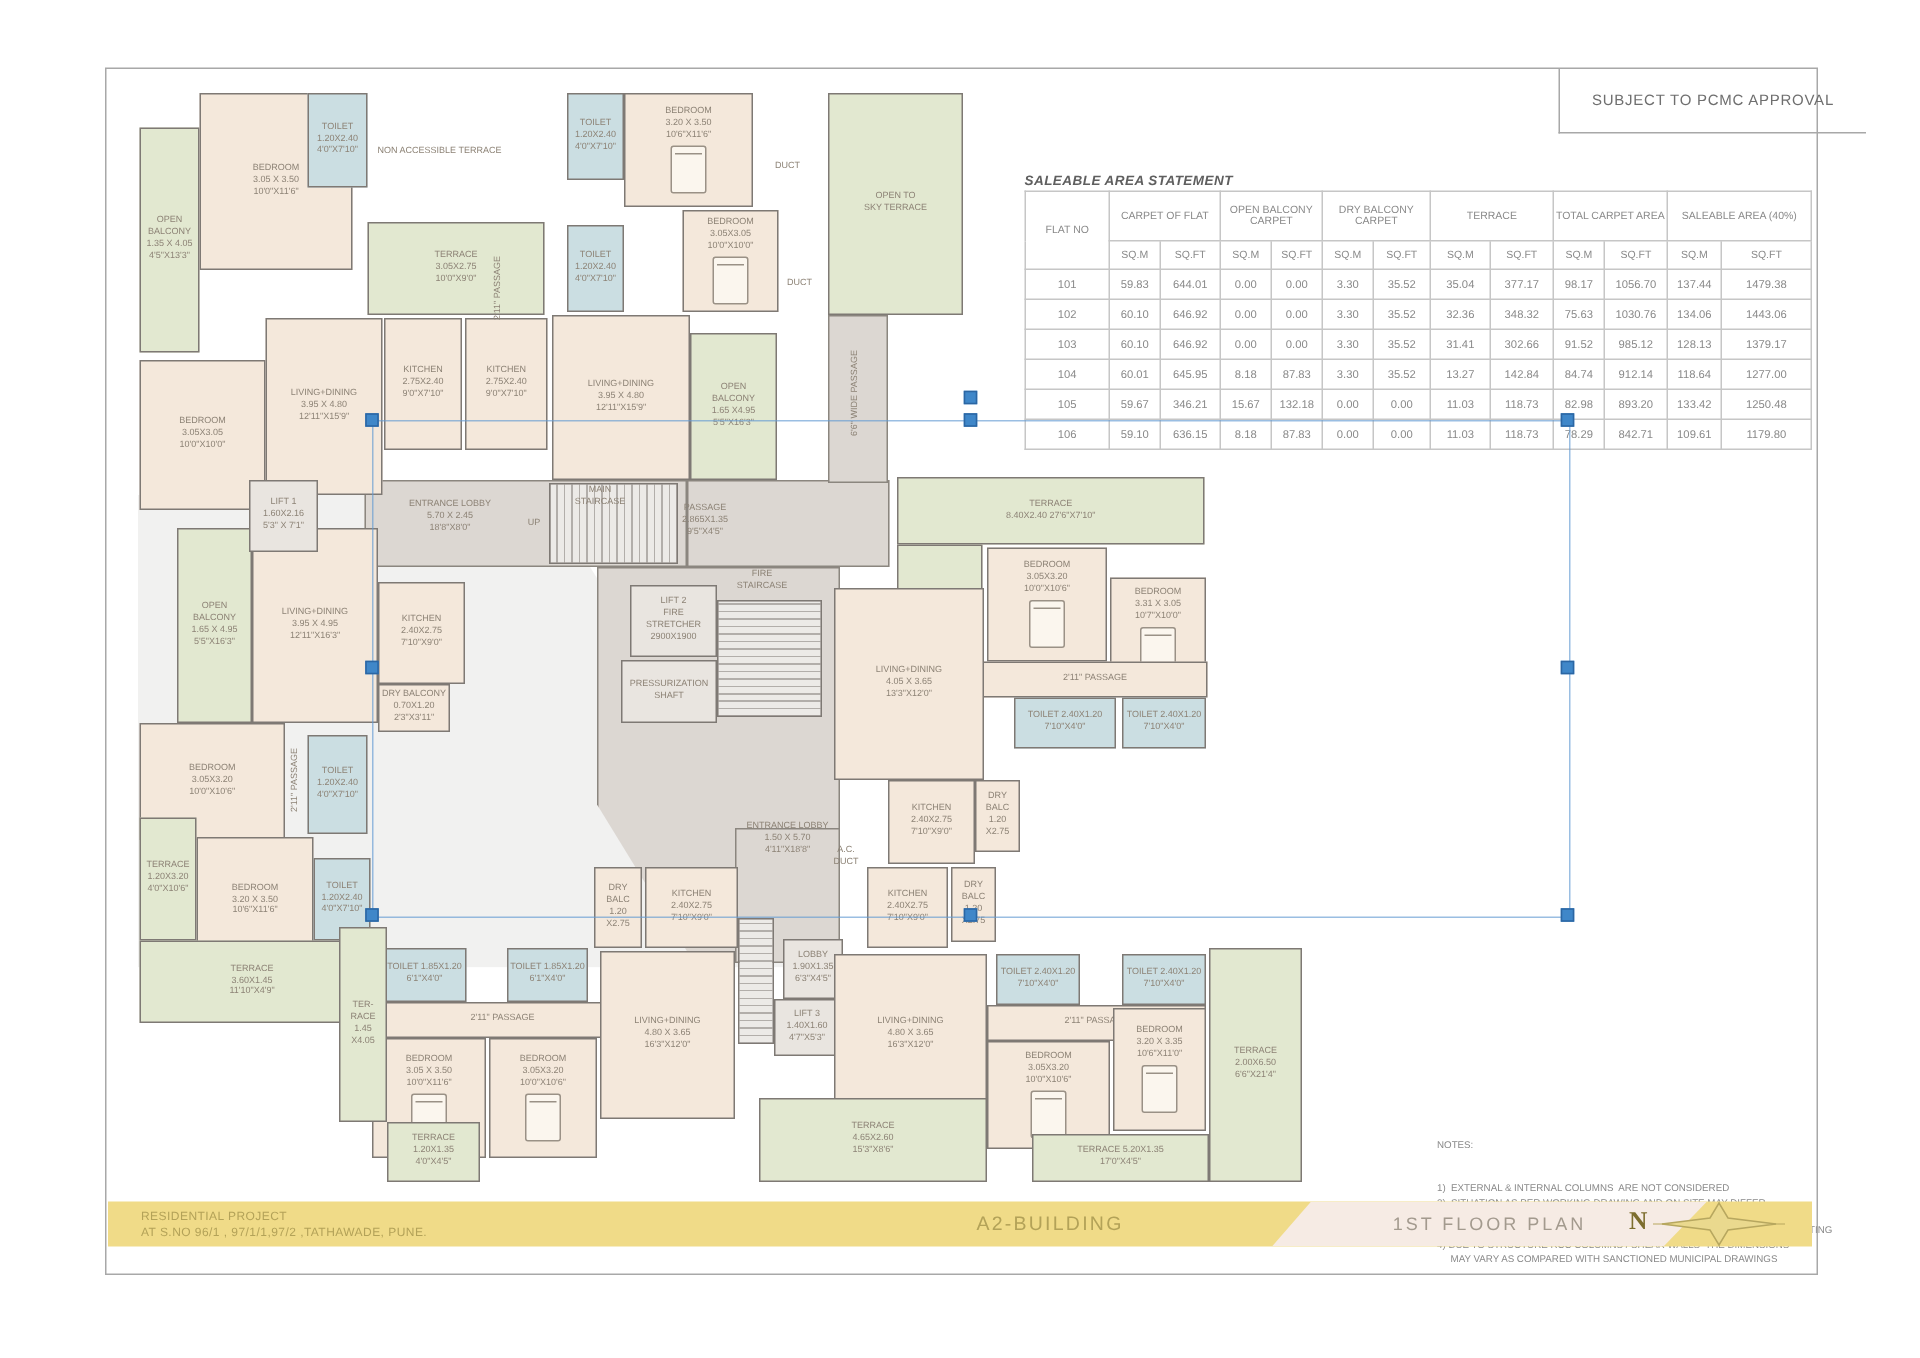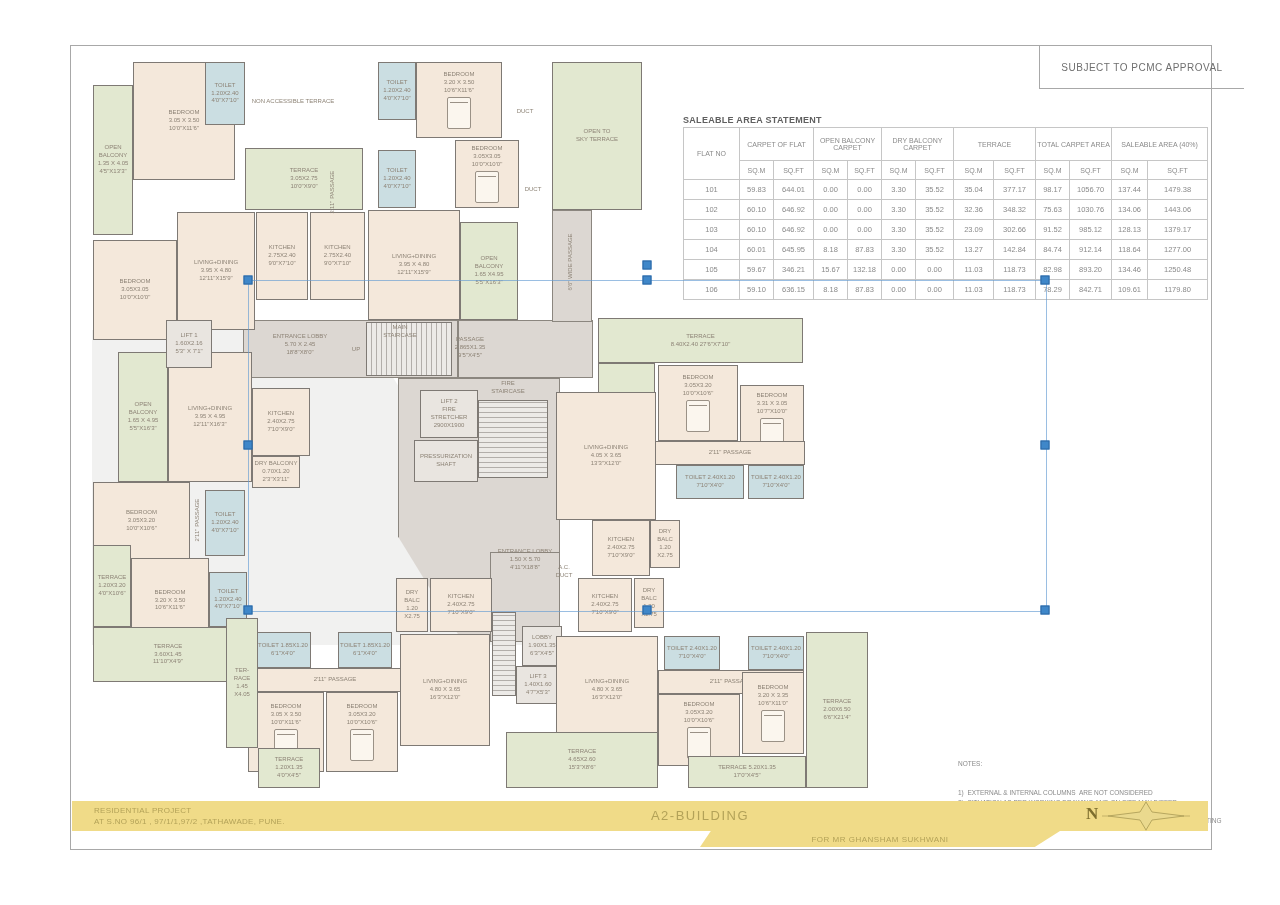--- a/index.html
+++ b/index.html
@@ -18,21 +18,21 @@
   .room.graylight{background:#e9e5e0;}
   .room.stairsv{background:repeating-linear-gradient(90deg,#eceae7 0 4px,#b2aeaa 4px 5px);}
   .room.stairsh{background:repeating-linear-gradient(0deg,#eceae7 0 4px,#b2aeaa 4px 5px);}
   .bed{width:22px;height:30px;border:1px solid #9a9186;background:#fbf6ee;border-radius:2px;position:relative;margin-top:2px;}
   .bed:before{content:"";position:absolute;left:2px;right:2px;top:4px;border-top:1px solid #9a9186;}
   .ptext{position:absolute;transform:translate(-50%,-50%);font-size:6px;line-height:1.3;color:#8d8376;text-align:center;white-space:nowrap;}
   .ptext.vert{transform:translate(-50%,-50%) rotate(-90deg);}
   .watermark{position:absolute;left:278px;top:348px;font-family:"Liberation Serif",serif;font-size:116px;color:rgba(115,115,115,.28);letter-spacing:4px;pointer-events:none;white-space:nowrap;}
   
   .table-wrap{position:absolute;left:683px;top:115px;width:524px;}
-  .table-title{font-size:9px;font-weight:600;color:#5f5f5f;letter-spacing:.3px;margin-bottom:2px;}
+  .table-title{font-size:9px;font-weight:600;color:#5f5f5f;letter-spacing:.3px;margin-bottom:2px;font-style:italic;}
   table.area{border-collapse:collapse;table-layout:fixed;width:524px;background:#fff;padding-left:44px;}
   table.area th,table.area td{border:1px solid #c6c6c6;font-size:7px;color:#8a8a8a;text-align:center;padding:1px 1px;font-weight:normal;overflow:hidden;}
   table.area thead th{height:16px;}
   table.area thead tr.grp th{height:30px;}
   table.area tbody td{height:17px;font-size:7.5px;}
   
   .notes{position:absolute;left:958px;top:740px;width:250px;font-size:6.5px;line-height:1.45;color:#8a8a8a;white-space:pre;}
   .notes .h{margin-bottom:1px;}
   
   .band1{position:absolute;left:72px;top:801px;width:1136px;height:30px;background:#f0db88;}
@@ -494,21 +494,21 @@
             <td>1443.06</td>
           </tr>
           <tr>
             <td>103</td>
             <td>60.10</td>
             <td>646.92</td>
             <td>0.00</td>
             <td>0.00</td>
             <td>3.30</td>
             <td>35.52</td>
-            <td>23.09</td>
+            <td>31.41</td>
             <td>302.66</td>
             <td>91.52</td>
             <td>985.12</td>
             <td>128.13</td>
             <td>1379.17</td>
           </tr>
           <tr>
             <td>104</td>
             <td>60.01</td>
             <td>645.95</td>
@@ -528,21 +528,21 @@
             <td>59.67</td>
             <td>346.21</td>
             <td>15.67</td>
             <td>132.18</td>
             <td>0.00</td>
             <td>0.00</td>
             <td>11.03</td>
             <td>118.73</td>
             <td>82.98</td>
             <td>893.20</td>
-            <td>134.46</td>
+            <td>133.42</td>
             <td>1250.48</td>
           </tr>
           <tr>
             <td>106</td>
             <td>59.10</td>
             <td>636.15</td>
             <td>8.18</td>
             <td>87.83</td>
             <td>0.00</td>
             <td>0.00</td>
@@ -561,23 +561,21 @@
     <div class="h">NOTES:</div>
     <div id="notes-lines"><div>1)  EXTERNAL &amp; INTERNAL COLUMNS  ARE NOT CONSIDERED</div><div>2)  SITUATION AS PER WORKING DRAWING AND ON SITE MAY DIFFER</div><div>3)  THICKNESS OF EXTERNAL &amp; INTERNAL WALLS IS CONSIDERED</div><div>      WITHOUT THICKNESS OF EXTERNAL &amp; INTERNAL PLASTER, DADO,      SKIRTING</div><div>4) DUE TO STRUCTURE RCC COLUMNS / SHEAR WALLS  THE DIMENSIONS</div><div>     MAY VARY AS COMPARED WITH SANCTIONED MUNICIPAL DRAWINGS</div></div>
   </div>
 
   <div class="band1">
     <div class="proj">
       <div>RESIDENTIAL PROJECT</div>
       <div>AT S.NO 96/1 , 97/1/1,97/2 ,TATHAWADE, PUNE.</div>
     </div>
     <div class="bld">A2-BUILDING</div>
-  </div>
-  <div class="band2">
-    <div class="yellow2">FOR MR GHANSHAM SUKHWANI</div>
+    <div class="pinkband">1ST FLOOR PLAN</div>
   </div>
 
   <div class="compass">
     <span class="n">N</span>
     <svg width="90" height="34" style="position:absolute;left:24px;top:0;">
       <line x1="0" y1="17" x2="88" y2="17" stroke="#b7a75f" stroke-width="0.8"></line>
       <line x1="44" y1="2" x2="44" y2="32" stroke="#c9ba72" stroke-width="0.6"></line>
       <polygon points="6,17 38,13 44,3 50,13 82,17 50,21 44,31 38,21" fill="#ead98e" stroke="#b7a75f" stroke-width="1"></polygon>
     </svg>
   </div>

